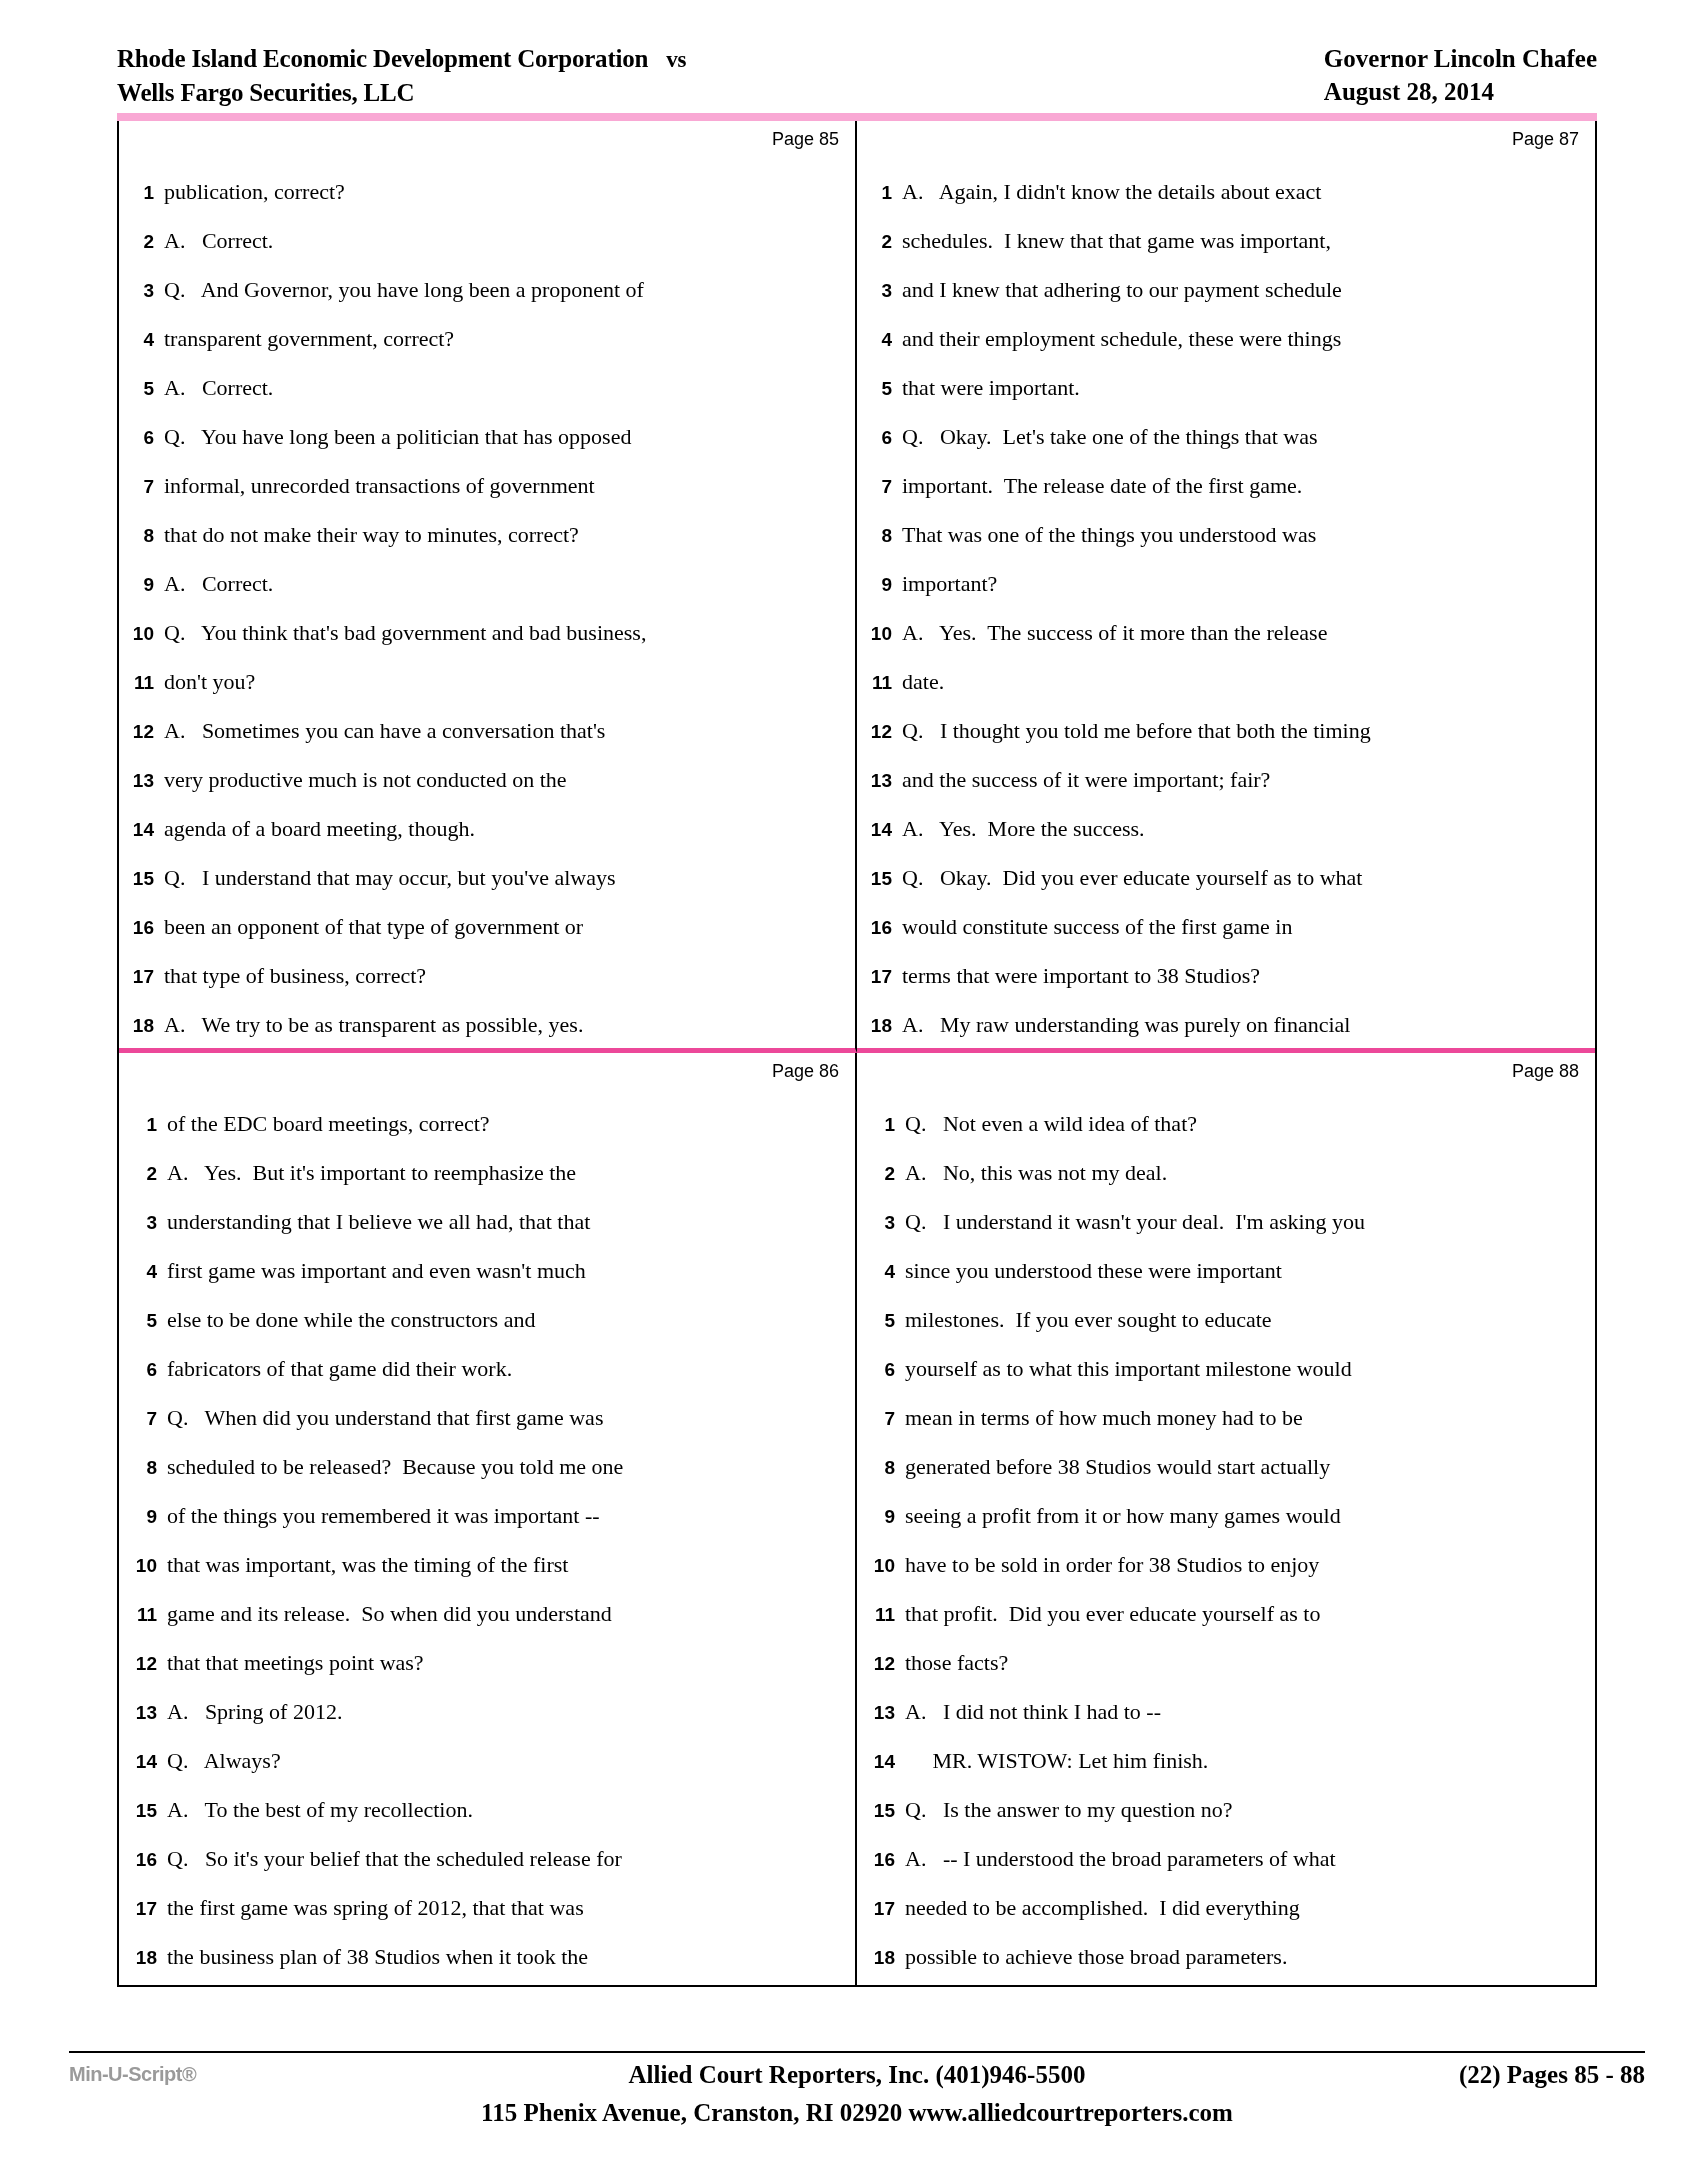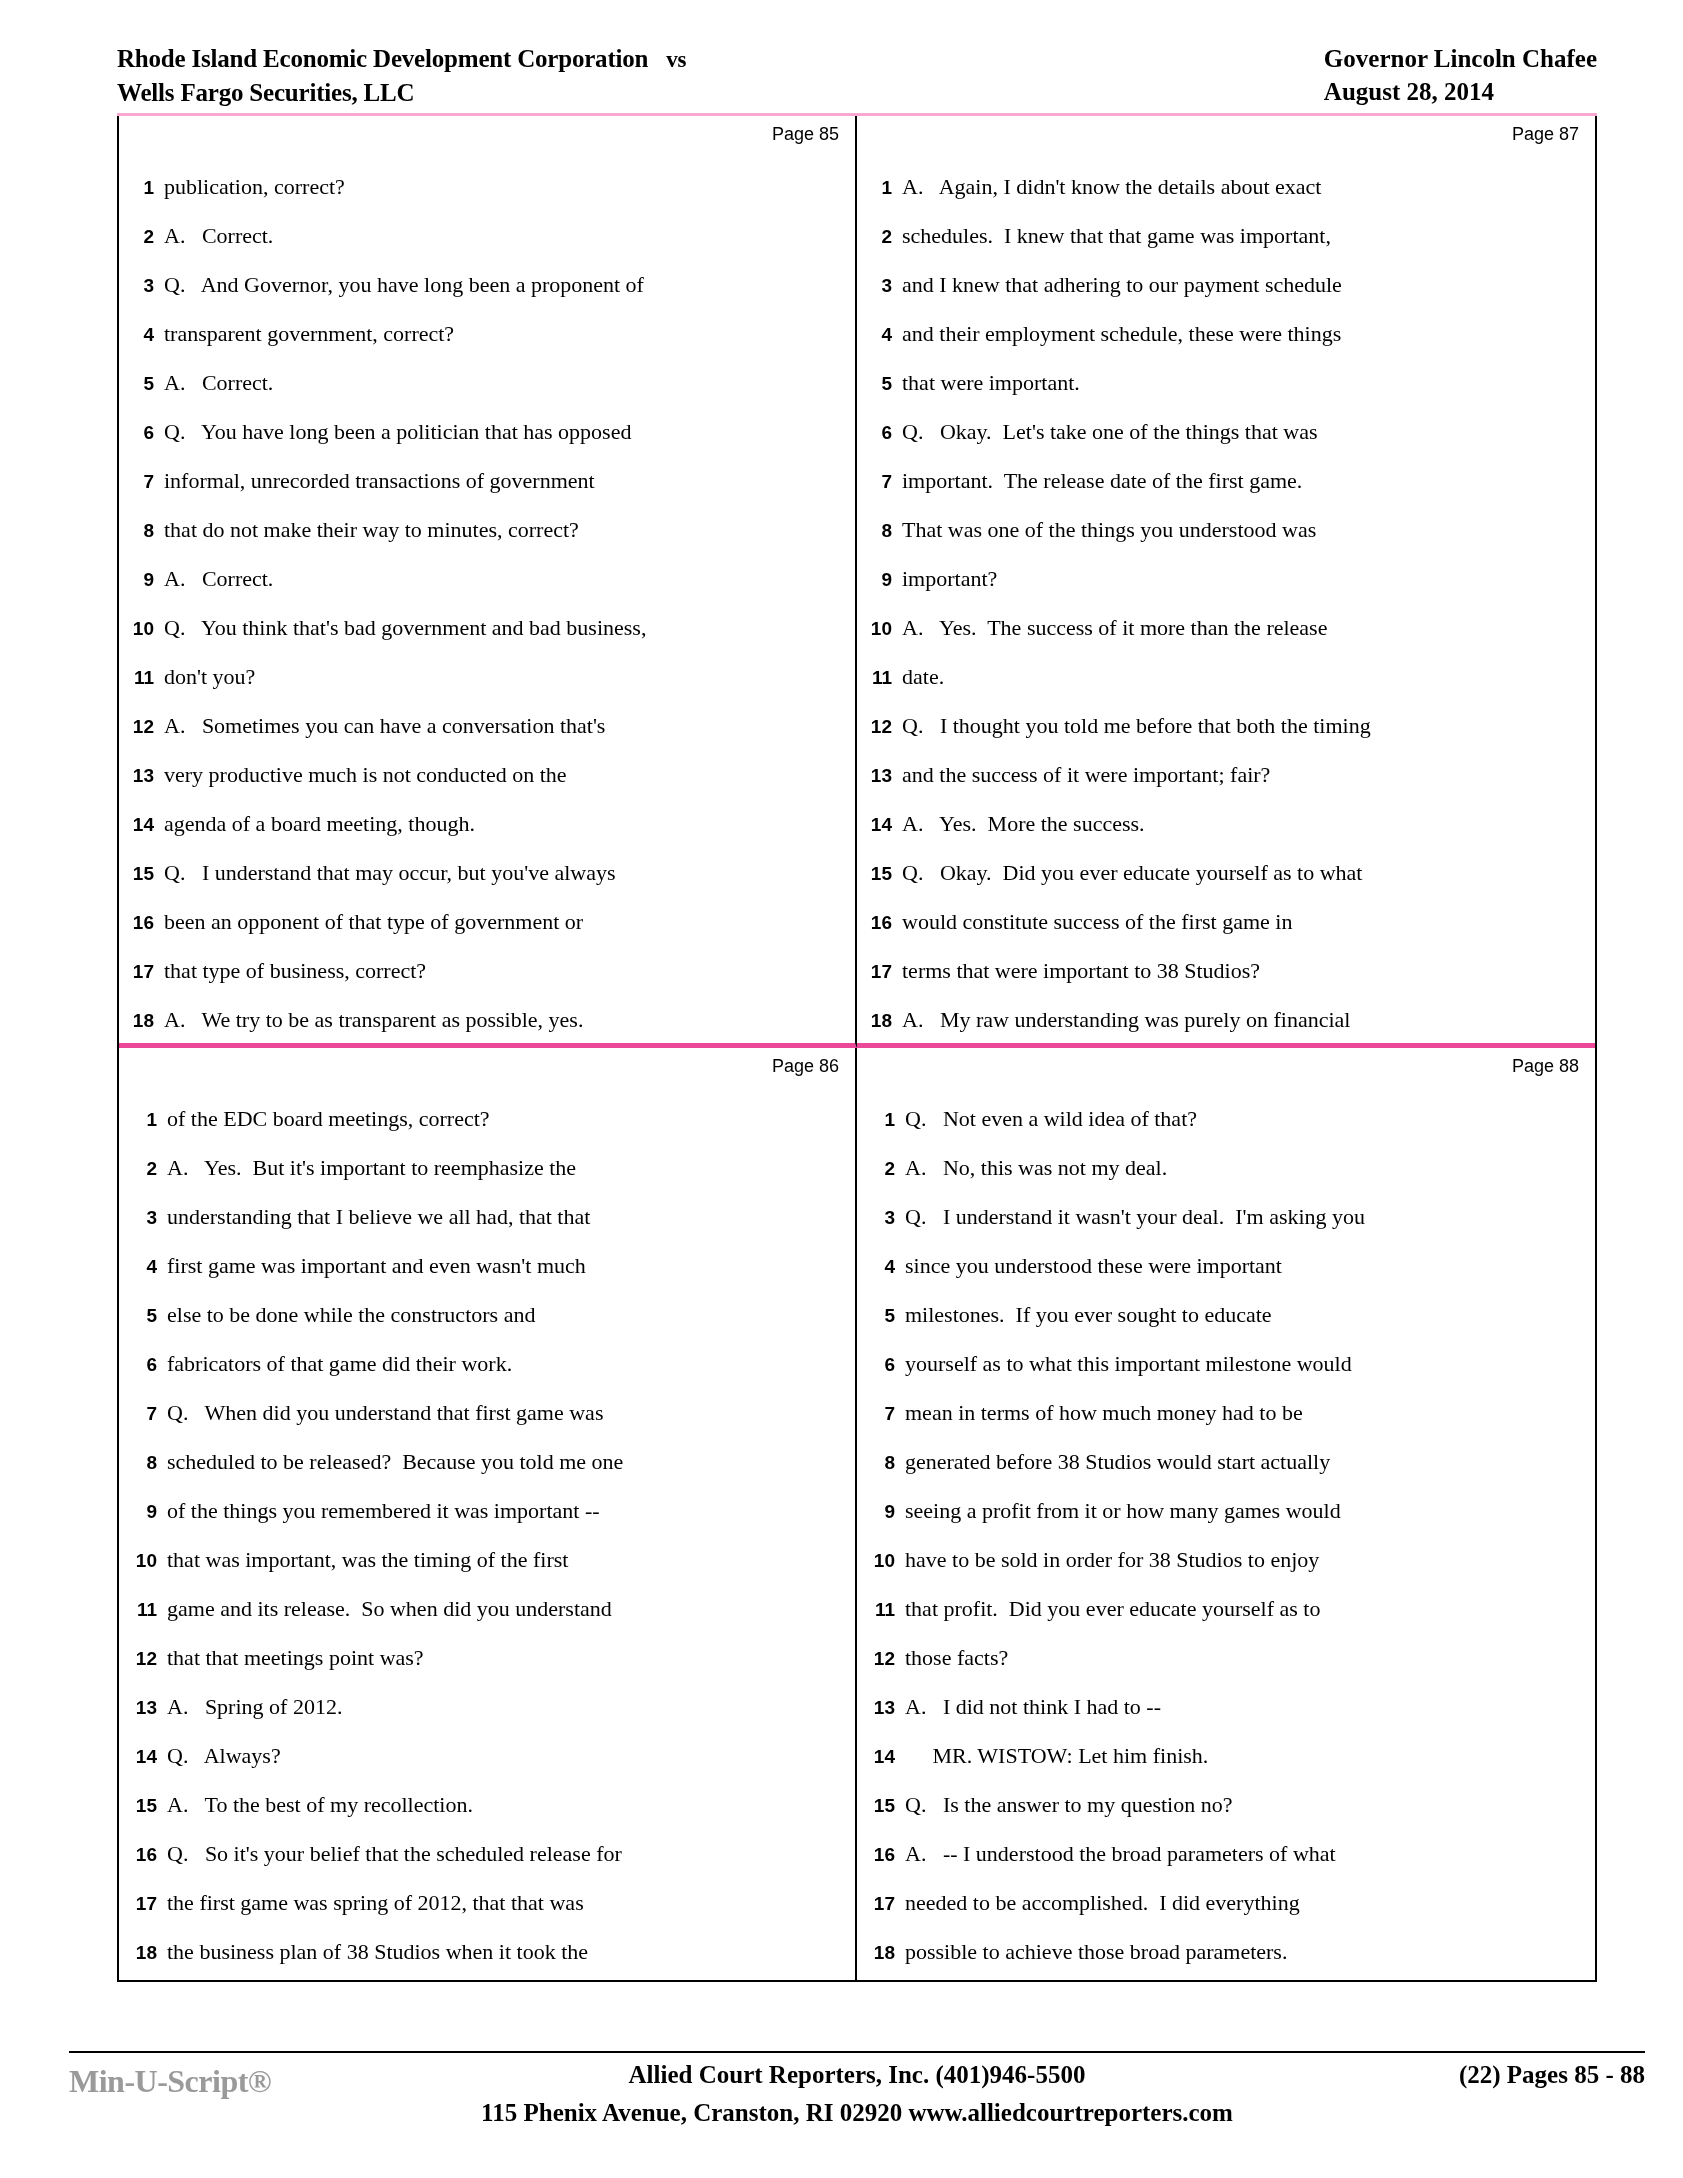--- a/index.html
+++ b/index.html
@@ -19,21 +19,21 @@
     left: 0; top: 0;
     width: 1683px;
     height: 2178px;
     box-sizing: border-box;
     padding: 42px 48px 30px 48px;
   }
   
   .doc-header {
     position: relative;
     height: 71px;
-    border-bottom: 3px solid #f9a8d4;
+    border-bottom: 8px solid #f9a8d4;
     margin: 0 38px 0 69px;
   }
   .hdr-left {
     position: absolute;
     left: 0; top: 0;
     font-weight: bold;
     font-size: 25px;
     line-height: 33px;
     letter-spacing: -0.2px;
   }
@@ -117,23 +117,23 @@
     border-top: 2px solid #000;
     margin-bottom: 8px;
   }
   .footer-row {
     position: relative;
     height: 34px;
   }
   .minuscript {
     position: absolute;
     left: 0; top: 2px;
-    font-family: Liberation Serif, serif;
-    font-weight: bold;
-    font-size: 32px;
+    font-family: Liberation Sans, sans-serif;
+    font-weight: bold;
+    font-size: 20px;
     color: #9a9a9a;
     letter-spacing: -0.5px;
   }
   .footer-center {
     position: absolute;
     left: 0; right: 0;
     text-align: center;
     font-weight: bold;
     font-size: 25px;
   }

